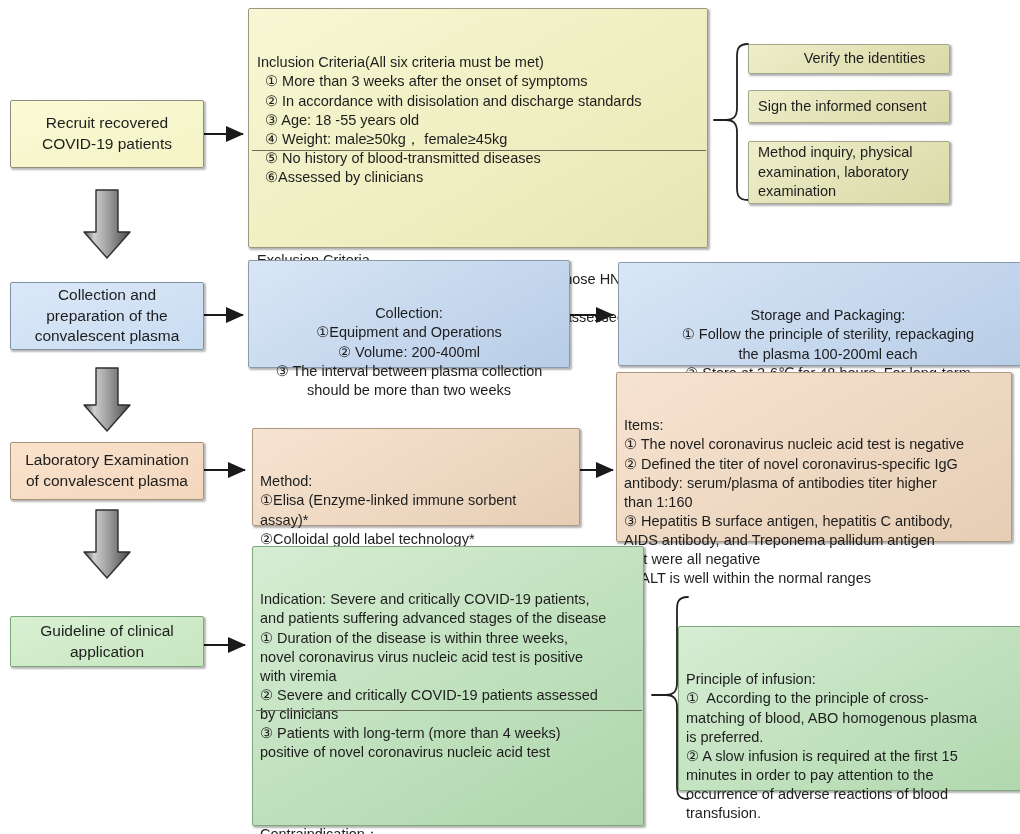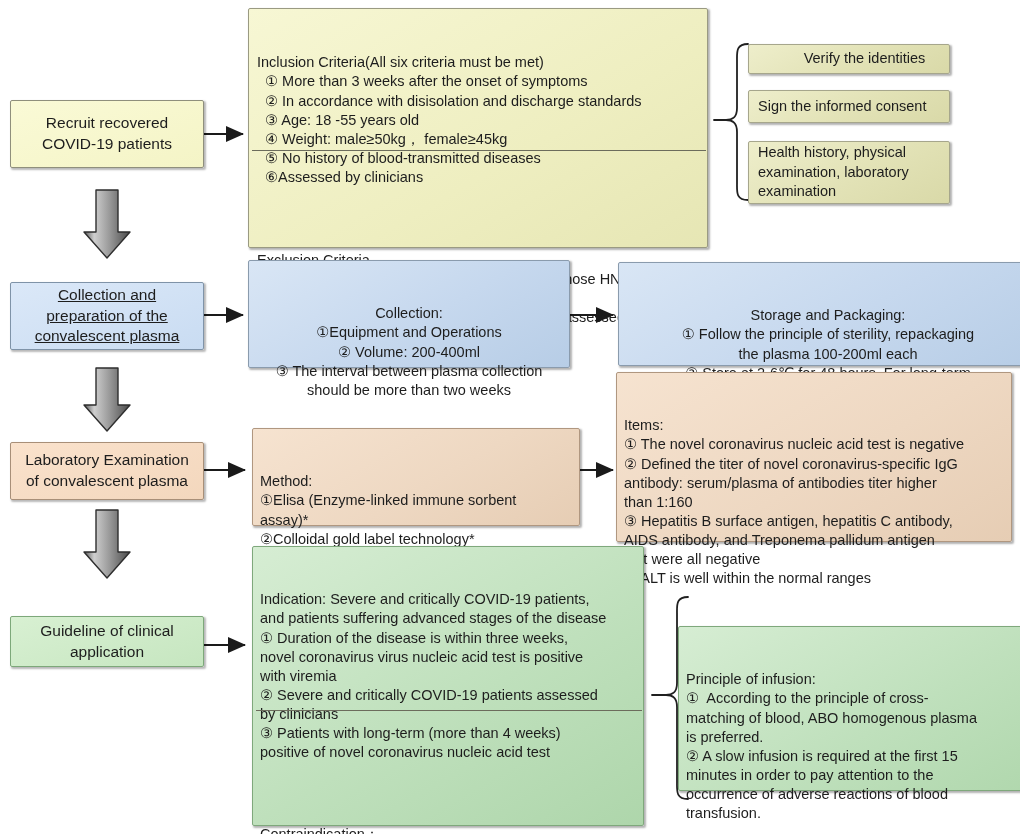--- a/index.html
+++ b/index.html
@@ -122,21 +122,21 @@
     </g>
 
     <g stroke="#1a1a1a" stroke-width="2" fill="none"></g>
   </svg>
 
   <div class="box yellow-plain stage" style="left:10px; top:100px; width:194px; height:68px;">
     <span>Recruit recovered
 COVID-19 patients</span>
   </div>
 
-  <div class="box blue-plain stage" style="left:10px; top:282px; width:194px; height:68px;text-decoration:underline;">
+  <div class="box blue-plain stage" style="left:10px; top:282px; width:194px; height:68px;">
     <span>Collection and
 preparation of the
 convalescent plasma</span>
   </div>
 
   <div class="box peach-plain stage" style="left:10px; top:442px; width:194px; height:58px;">
     <span>Laboratory Examination
 of convalescent plasma</span>
   </div>
 
@@ -163,21 +163,21 @@
 
   <div class="box yellow-sm side" style="left:748px; top:44px; width:202px; height:30px; justify-content:center;padding-left:40px;">
     <span>Verify the identities</span>
   </div>
 
   <div class="box yellow-sm side" style="left:748px; top:90px; width:202px; height:33px;">
     <span>Sign the informed consent</span>
   </div>
 
   <div class="box yellow-sm side" style="left:748px; top:141px; width:202px; height:63px; white-space:pre-wrap;">
-    <span>Health history, physical
+    <span>Method inquiry, physical
 examination, laboratory
 examination</span>
   </div>
 
   <div class="box blue" style="left:248px; top:260px; width:322px; height:108px;">
     <div>Collection:
 ①Equipment and Operations
 ② Volume: 200-400ml
 ③ The interval between plasma collection
 should be more than two weeks</div>

